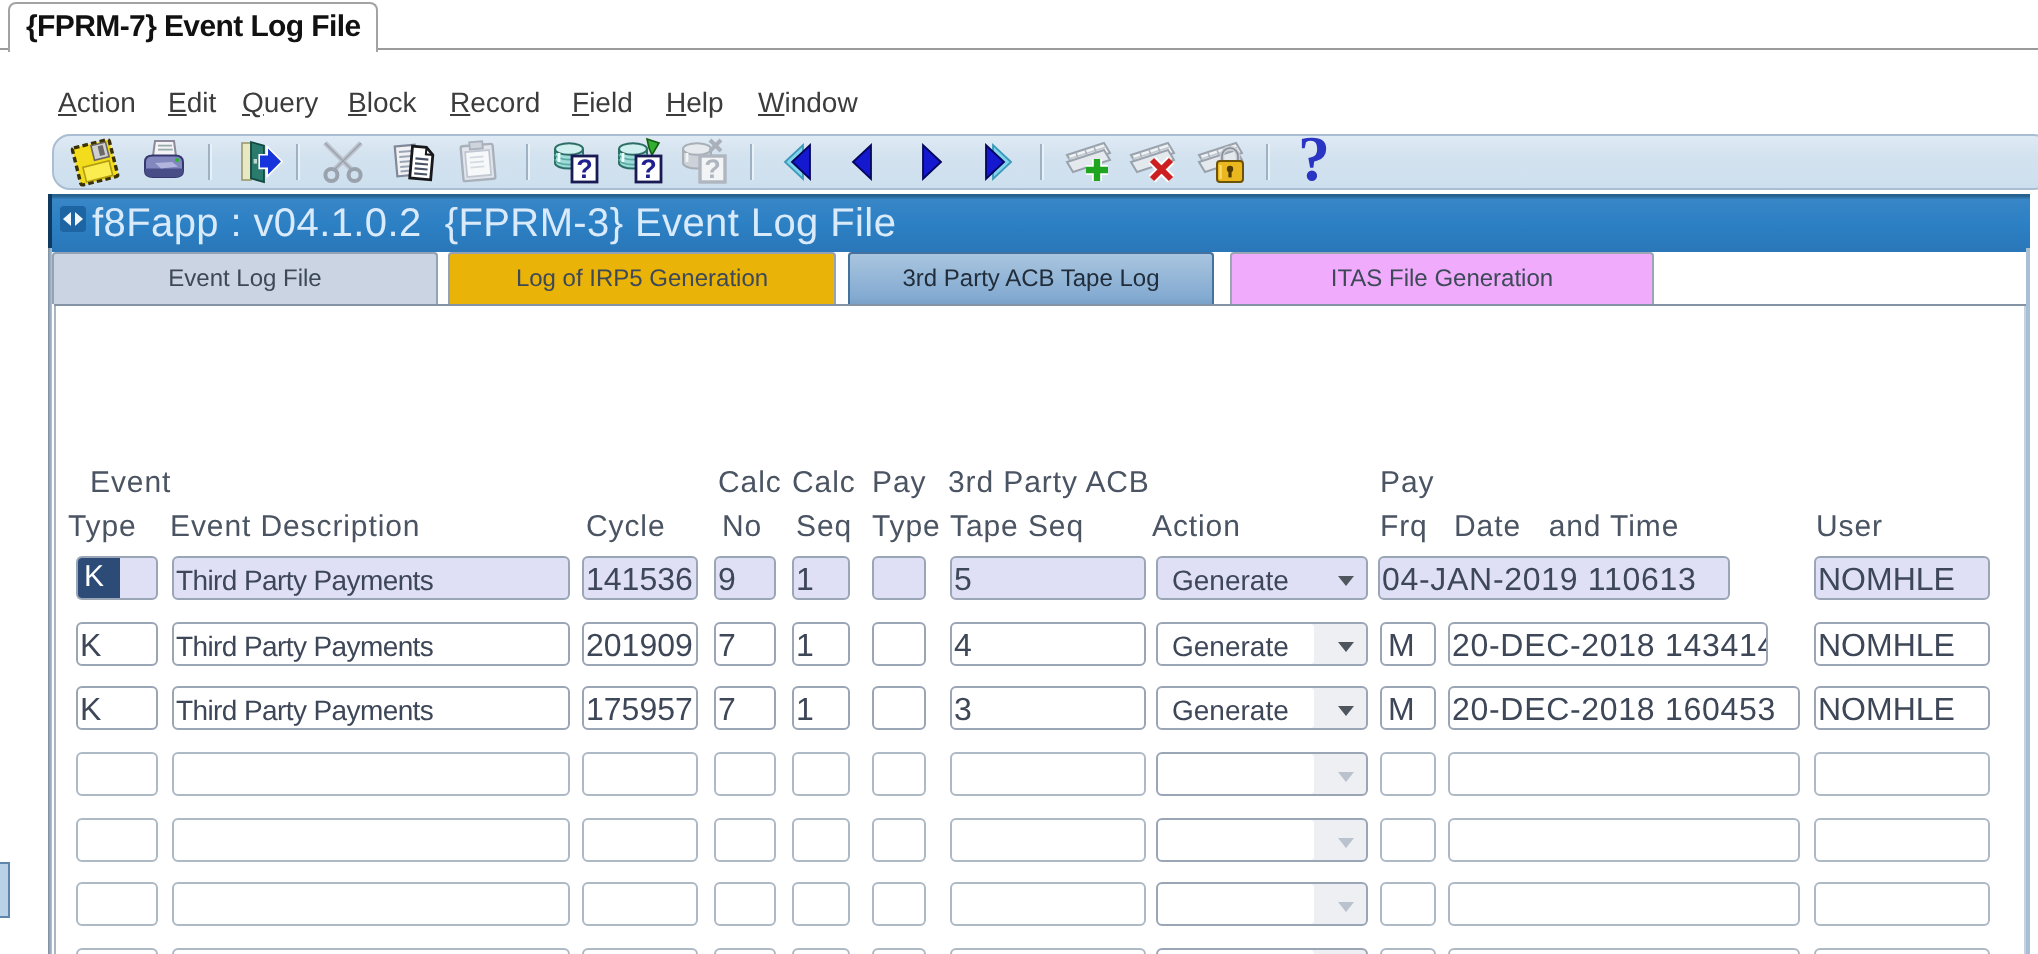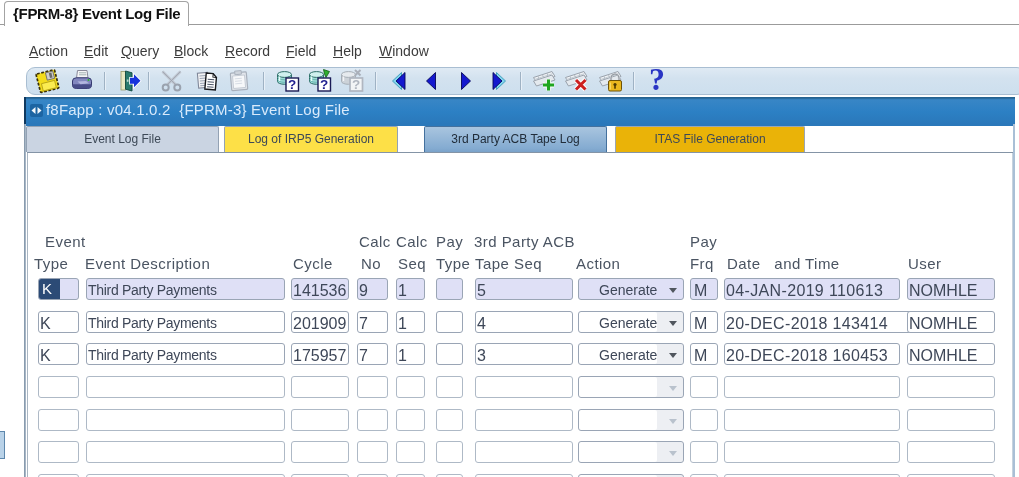--- a/index.html
+++ b/index.html
@@ -17,21 +17,21 @@
   
   .toolbar { left:26px; top:67px; width:1000px; height:28px; border-radius:9px;
     border:1px solid #a9bed2;
     background:linear-gradient(180deg,#dfeaf4 0%,#d3e2ef 40%,#cddfee 100%); }
   .sep { position:absolute; top:72px; width:1px; height:18px; background:#9fb2c4; box-shadow:1px 0 0 #e8f0f8; }
   .ticon { position:absolute; width:24px; height:24px; top:69px; }
   
   .titlebar { left:24px; top:97px; width:991px; height:27px;
     background:linear-gradient(180deg,#256290 0%,#256290 4%,#3886c6 10%,#2c80c4 55%,#2a78ba 100%);
     border-left:2px solid #10395f; }
-  .titletext { left:46px; top:101px; font-size:15px; color:#d9eafb; letter-spacing:0.2px; }
+  .titletext { left:46px; top:101px; font-size:20px; color:#d9eafb; letter-spacing:0.2px; }
   .titleicon { left:30px; top:103px; }
   
   .frameL { left:24px; top:124px; width:2px; height:353px; background:linear-gradient(90deg,#7a8ea2,#b6c4d2); }
   .frameR { left:1013px; top:124px; width:2px; height:353px; background:#a9bfd6; }
   .strip  { left:26px; top:124px; width:987px; height:2px; background:#2a78ba; }
   
   .ftab { top:126px; height:26px; font-size:12px; letter-spacing:0px; text-align:center; line-height:25px;
     color:#3d4957; border:1px solid #93a2b4; border-bottom:none; border-radius:2px 2px 0 0; }
   .tline { left:27px; top:152px; width:986px; height:1px; background:#8494a6; }
   .panelL { left:27px; top:153px; width:1px; height:324px; background:#aab6c2; }
@@ -40,34 +40,34 @@
   .hdr { font-size:15px; color:#4a5462; white-space:pre; letter-spacing:0.45px; }
   
   .fb { position:absolute; height:22px; border:1px solid #9aa5b5; border-radius:3px;
     background:#fff; font-size:16px; color:#3e4758; line-height:23px; padding-left:1px;
     white-space:nowrap; overflow:hidden; }
   .txt14 { font-size:14px; letter-spacing:-0.3px; }
   .dtf { letter-spacing:0.35px; }
   .lav { background:#dfe0f6; }
   .emp { border-color:#aeb9c6; }
   .combo { position:absolute; height:22px; border:1px solid #9aa5b5; border-radius:3px;
-    background:#fff; font-size:14px; color:#3e4758; line-height:23px; padding-left:20px;
+    background:#fff; font-size:14px; color:#3e4758; line-height:23px; padding-left:7px;
     box-shadow:inset -26px 0 0 #edeff3; }
   .combo .arr { position:absolute; right:6px; top:9px; width:0; height:0;
     border-left:4.5px solid transparent; border-right:4.5px solid transparent; border-top:5.5px solid #50565e; }
   .combo.dis .arr { border-top-color:#b9c2cd; }
   .combo.lav { background:#dfe0f6; box-shadow:none; }
   .ksel { position:absolute; left:0px; top:0px; width:21px; height:20px; background:#2c4b76;
     color:#fff; font-size:15px; padding-left:3px; line-height:20px; }
   .sidebox { left:0px; top:431px; width:5px; height:28px; background:#b9d2e8; border:1px solid #5d87ac; border-left:none; }
 </style>
 </head>
 <body>
 
-  <div class="abs toptab">{FPRM-8} Event Log File</div>
+  <div class="abs toptab">{FPRM-7} Event Log File</div>
   <div class="abs topline"></div>
 
   <div class="abs menu" style="left:29px"><u>A</u>ction</div>
   <div class="abs menu" style="left:84px"><u>E</u>dit</div>
   <div class="abs menu" style="left:121px"><u>Q</u>uery</div>
   <div class="abs menu" style="left:174px"><u>B</u>lock</div>
   <div class="abs menu" style="left:225px"><u>R</u>ecord</div>
   <div class="abs menu" style="left:286px"><u>F</u>ield</div>
   <div class="abs menu" style="left:333px"><u>H</u>elp</div>
   <div class="abs menu" style="left:379px"><u>W</u>indow</div>
@@ -255,23 +255,23 @@
       <polygon points="11.5,6.5 7.5,3 7.5,10" fill="#f2f7fb"></polygon>
     </svg>
   </div>
   <div class="abs titletext">f8Fapp : v04.1.0.2&nbsp; {FPRM-3} Event Log File</div>
 
   <div class="abs strip"></div>
   <div class="abs frameL"></div>
   <div class="abs frameR"></div>
 
   <div class="abs ftab" style="left:26px; width:193px; background:#cad4e2;">Event Log File</div>
-  <div class="abs ftab" style="left:224px; width:174px; background:#fde047;">Log of IRP5 Generation</div>
+  <div class="abs ftab" style="left:224px; width:194px; background:#eab308;">Log of IRP5 Generation</div>
   <div class="abs ftab" style="left:424px; width:183px; background:linear-gradient(180deg,#a9c5df 0%,#84abd1 85%,#7aa2c9 100%); color:#212d3a; border-color:#44719e;">3rd Party ACB Tape Log</div>
-  <div class="abs ftab" style="left:615px; width:190px; background:#eab308; border-color:#9aa6b4;">ITAS File Generation</div>
+  <div class="abs ftab" style="left:615px; width:212px; background:#f0abfc; border-color:#9aa6b4;">ITAS File Generation</div>
   <div class="abs tline"></div>
   <div class="abs panelL"></div>
   <div class="abs panelR"></div>
 
   <div class="abs hdr" style="left:45px;  top:233px;">Event</div>
   <div class="abs hdr" style="left:359px; top:233px;">Calc</div>
   <div class="abs hdr" style="left:396px; top:233px;">Calc</div>
   <div class="abs hdr" style="left:436px; top:233px;">Pay</div>
   <div class="abs hdr" style="left:474px; top:233px;">3rd Party ACB</div>
   <div class="abs hdr" style="left:690px; top:233px;">Pay</div>
@@ -293,32 +293,32 @@
       <div class="ksel">K</div>
     </div>
   <div class="fb lav txt14" style="left:86px;top:278px;width:199px;">Third Party Payments</div>
   <div class="fb lav" style="left:291px;top:278px;width:58px;">141536</div>
   <div class="fb lav" style="left:357px;top:278px;width:31px;">9</div>
   <div class="fb lav" style="left:396px;top:278px;width:29px;">1</div>
   <div class="fb lav" style="left:436px;top:278px;width:27px;"></div>
   <div class="fb lav" style="left:475px;top:278px;width:98px;">5</div>
   <div class="combo lav" style="left:578px;top:278px;width:106px;">Generate<div class="arr"></div></div>
   <div class="fb lav" style="left:690px;top:278px;width:28px;padding-left:3px;">M</div>
-  <div class="fb lav dtf" style="left:724px;top:278px;width:176px;">04-JAN-2019 110613</div>
+  <div class="fb lav dtf" style="left:689px;top:278px;width:176px;">04-JAN-2019 110613</div>
   <div class="fb lav" style="left:907px;top:278px;width:88px;">NOMHLE</div>
   <div class="fb" style="left:38px;top:311px;width:41px;">K</div>
   <div class="fb txt14" style="left:86px;top:311px;width:199px;">Third Party Payments</div>
   <div class="fb" style="left:291px;top:311px;width:58px;">201909</div>
   <div class="fb" style="left:357px;top:311px;width:31px;">7</div>
   <div class="fb" style="left:396px;top:311px;width:29px;">1</div>
   <div class="fb" style="left:436px;top:311px;width:27px;"></div>
   <div class="fb" style="left:475px;top:311px;width:98px;">4</div>
   <div class="combo" style="left:578px;top:311px;width:106px;">Generate<div class="arr"></div></div>
   <div class="fb" style="left:690px;top:311px;width:28px;padding-left:3px;">M</div>
-  <div class="fb dtf" style="left:724px;top:311px;width:212px;">20-DEC-2018 143414</div>
+  <div class="fb dtf" style="left:724px;top:311px;width:160px;">20-DEC-2018 143414</div>
   <div class="fb" style="left:907px;top:311px;width:88px;">NOMHLE</div>
   <div class="fb" style="left:38px;top:343px;width:41px;">K</div>
   <div class="fb txt14" style="left:86px;top:343px;width:199px;">Third Party Payments</div>
   <div class="fb" style="left:291px;top:343px;width:58px;">175957</div>
   <div class="fb" style="left:357px;top:343px;width:31px;">7</div>
   <div class="fb" style="left:396px;top:343px;width:29px;">1</div>
   <div class="fb" style="left:436px;top:343px;width:27px;"></div>
   <div class="fb" style="left:475px;top:343px;width:98px;">3</div>
   <div class="combo" style="left:578px;top:343px;width:106px;">Generate<div class="arr"></div></div>
   <div class="fb" style="left:690px;top:343px;width:28px;padding-left:3px;">M</div>

